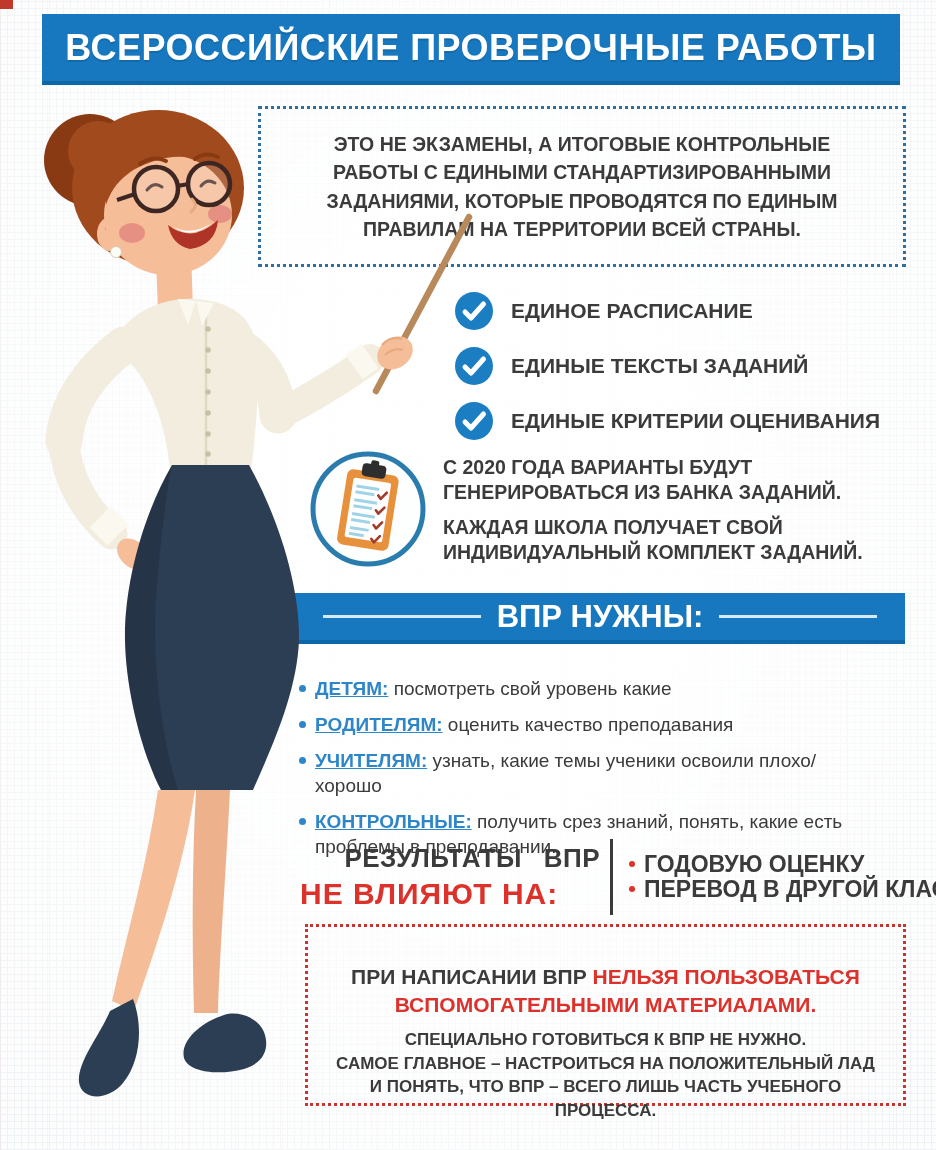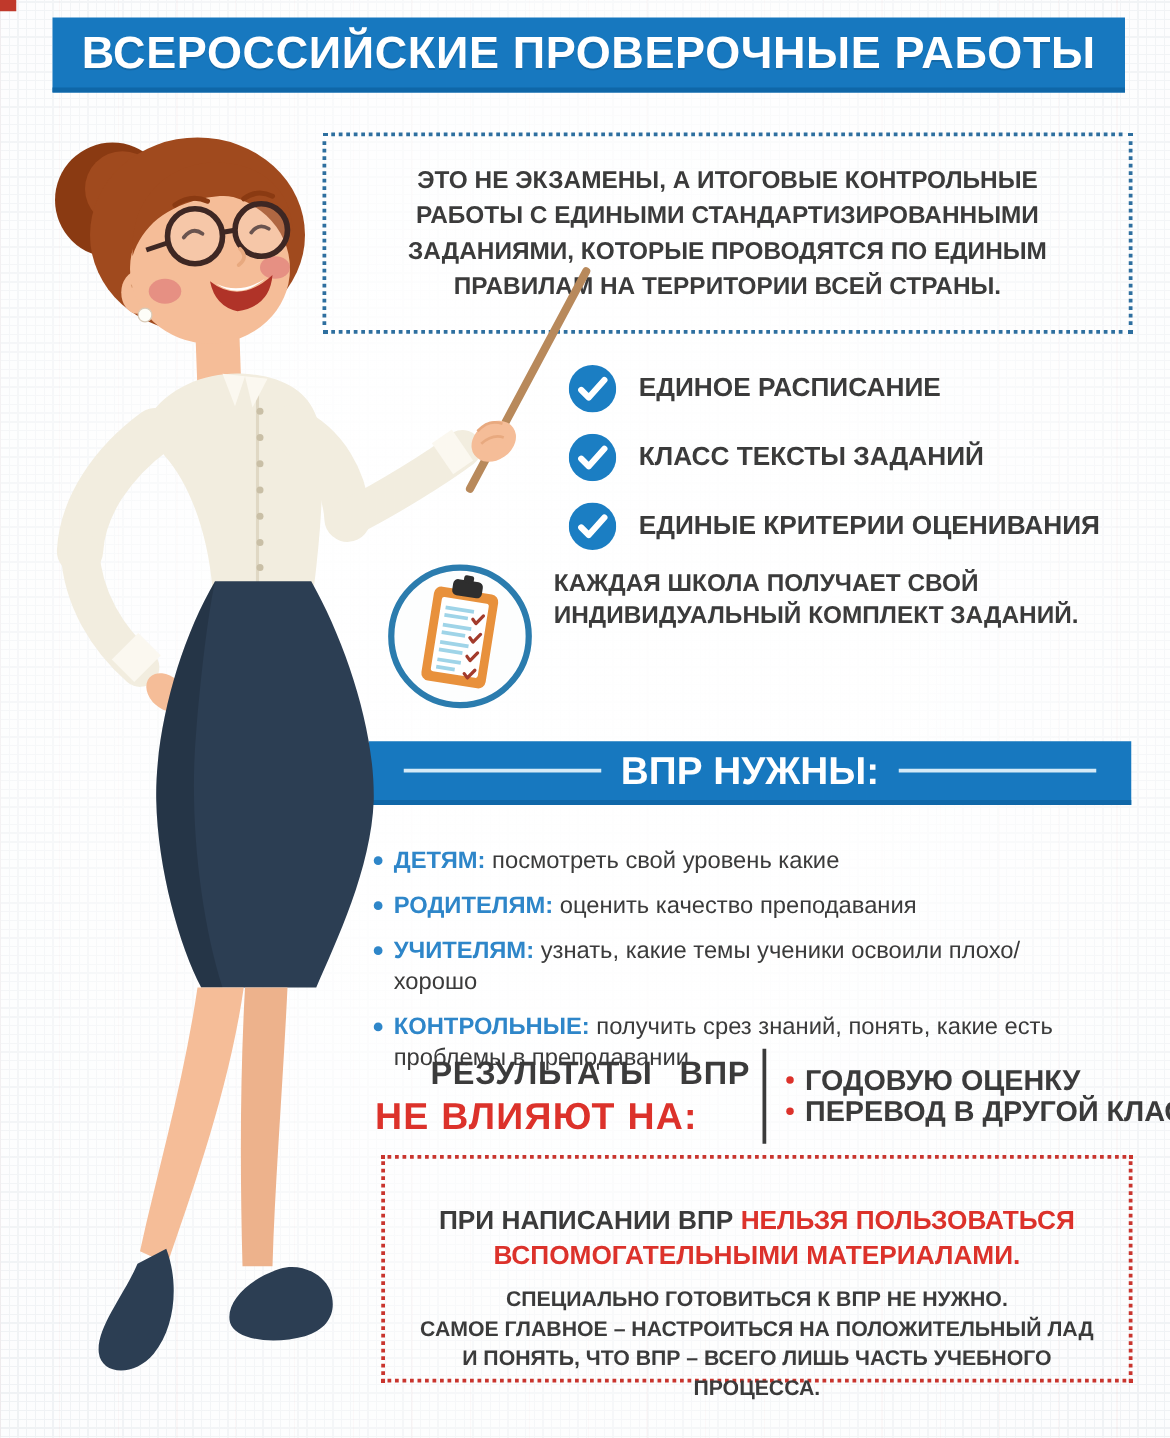--- a/index.html
+++ b/index.html
@@ -11,21 +11,21 @@
       radial-gradient(ellipse at 50% 45%, rgba(255,255,255,0.95) 35%, rgba(255,255,255,0.35) 100%),
       repeating-linear-gradient(90deg, rgba(214,120,120,0.10) 0 1px, transparent 1px 47px),
       repeating-linear-gradient(0deg, #e6eaee 0 1px, transparent 1px 7px),
       repeating-linear-gradient(90deg, #e6eaee 0 1px, transparent 1px 7px),
       #fbfcfd;
   }
   .corner-mark { position:absolute; left:0; top:0; width:13px; height:9px; background:#c0392b; }
 
   
   .header-banner {
-    position:absolute; left:42px; top:14px; width:858px; height:60px;
+    position:absolute; left:42px; top:14px; width:858px; height:71px;
     background:#1778BF; border-bottom:4px solid #0f67a8;
     display:flex; align-items:center; justify-content:center;
   }
   .header-banner .t {
     color:#fff; font-weight:bold; font-size:36px; letter-spacing:0.5px; white-space:nowrap;
     text-shadow:0 2px 0 rgba(0,0,0,0.12);
   }
 
   
   .intro-box {
@@ -56,21 +56,21 @@
   }
   .need-banner .line { height:3px; width:158px; background:rgba(230,244,252,0.92); }
   .need-banner .t { color:#fff; font-weight:bold; font-size:31px; margin:0 16px; white-space:nowrap; }
 
   
   .audience { position:absolute; left:298px; top:676px; width:590px; list-style:none; z-index:1; }
   .audience li { position:relative; padding-left:17px; margin-bottom:11px;
                  font-size:19px; line-height:1.32; color:#3b3b3b; }
   .audience li::before { content:""; position:absolute; left:1px; top:9px; width:7px; height:7px;
                  border-radius:50%; background:#2E86C9; }
-  .audience .term { color:#2E86C9; font-weight:bold; }
+  .audience .term { color:#2E86C9; font-weight:bold;text-decoration:underline; }
 
   
   .results { position:absolute; left:300px; top:839px; display:flex; align-items:center; z-index:1; }
   .results-title { width:300px; }
   .results-title .l1 { font-size:26px; font-weight:bold; color:#3b3b3b; word-spacing:14px;
                        letter-spacing:0.5px; line-height:1.25; white-space:nowrap;text-align:right; }
   .results-title .l2 { font-size:30px; font-weight:bold; color:#DC322B; letter-spacing:1px;
                        line-height:1.25; white-space:nowrap; }
   .results-divider { width:3px; height:76px; background:#3b3b3b; margin:0 16px 0 10px; }
   .results-list { list-style:none; }
@@ -113,21 +113,21 @@
         <circle cx="19" cy="19" r="19" fill="#1B7EC3"></circle>
         <path d="M10 20 L16 26 L28.5 12" fill="none" stroke="#fff" stroke-width="5" stroke-linecap="round" stroke-linejoin="round"></path>
       </svg>
       <div class="t">ЕДИНОЕ РАСПИСАНИЕ</div>
     </div>
     <div class="check-row">
       <svg class="check-circle" viewBox="0 0 38 38">
         <circle cx="19" cy="19" r="19" fill="#1B7EC3"></circle>
         <path d="M10 20 L16 26 L28.5 12" fill="none" stroke="#fff" stroke-width="5" stroke-linecap="round" stroke-linejoin="round"></path>
       </svg>
-      <div class="t">КЛАСС ТЕКСТЫ ЗАДАНИЙ</div>
+      <div class="t">ЕДИНЫЕ ТЕКСТЫ ЗАДАНИЙ</div>
     </div>
     <div class="check-row">
       <svg class="check-circle" viewBox="0 0 38 38">
         <circle cx="19" cy="19" r="19" fill="#1B7EC3"></circle>
         <path d="M10 20 L16 26 L28.5 12" fill="none" stroke="#fff" stroke-width="5" stroke-linecap="round" stroke-linejoin="round"></path>
       </svg>
       <div class="t">ЕДИНЫЕ КРИТЕРИИ ОЦЕНИВАНИЯ</div>
     </div>
   </div>
 
@@ -150,20 +150,21 @@
       </g>
       <g stroke="#A33B2C" stroke-width="2.6" fill="none" stroke-linecap="round" stroke-linejoin="round">
         <path d="M68 46 l3 3 l5 -7"></path>
           <path d="M68 61 l3 3 l5 -7"></path>
         <path d="M68 76 l3 3 l5 -7"></path>
           <path d="M68 90 l3 3 l5 -7"></path>
       </g>
     </g>
   </svg>
   <div class="bank-text">
+    <p>С 2020 ГОДА ВАРИАНТЫ БУДУТ ГЕНЕРИРОВАТЬСЯ ИЗ БАНКА ЗАДАНИЙ.</p>
     <p>КАЖДАЯ ШКОЛА ПОЛУЧАЕТ СВОЙ ИНДИВИДУАЛЬНЫЙ КОМПЛЕКТ ЗАДАНИЙ.</p>
   </div>
 
   <div class="need-banner">
     <div class="line"></div>
     <div class="t">ВПР НУЖНЫ:</div>
     <div class="line"></div>
   </div>
 
   <ul class="audience">

